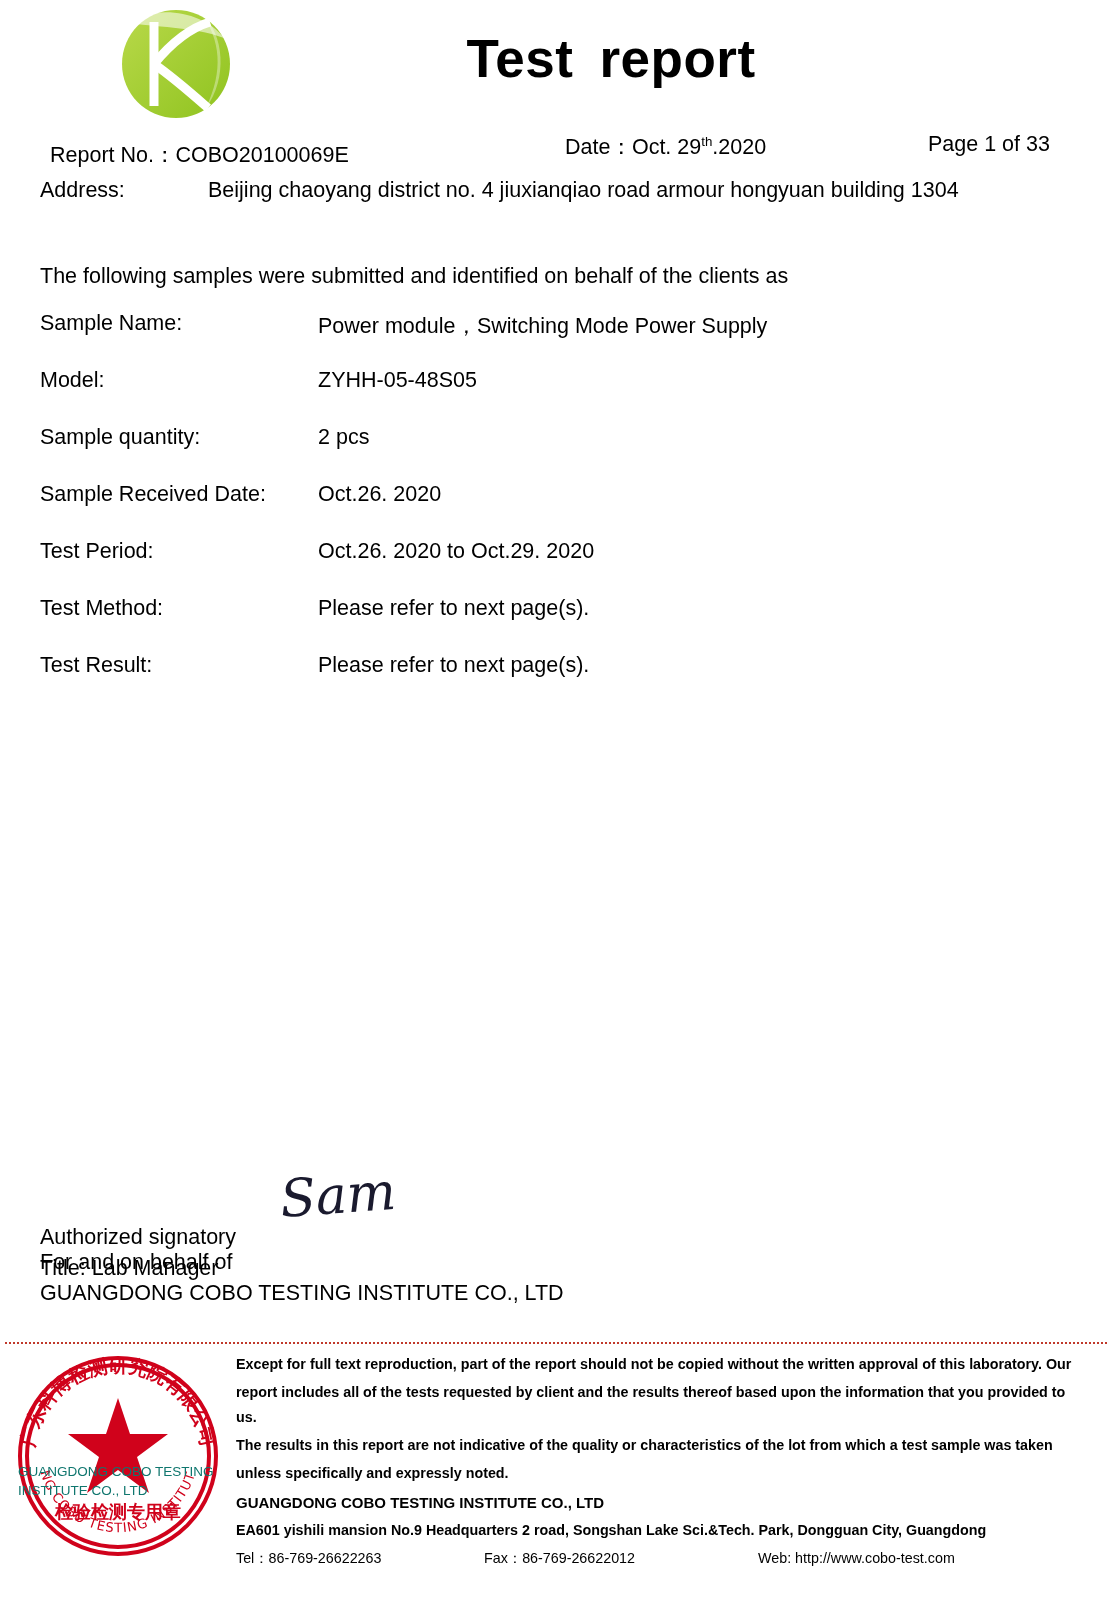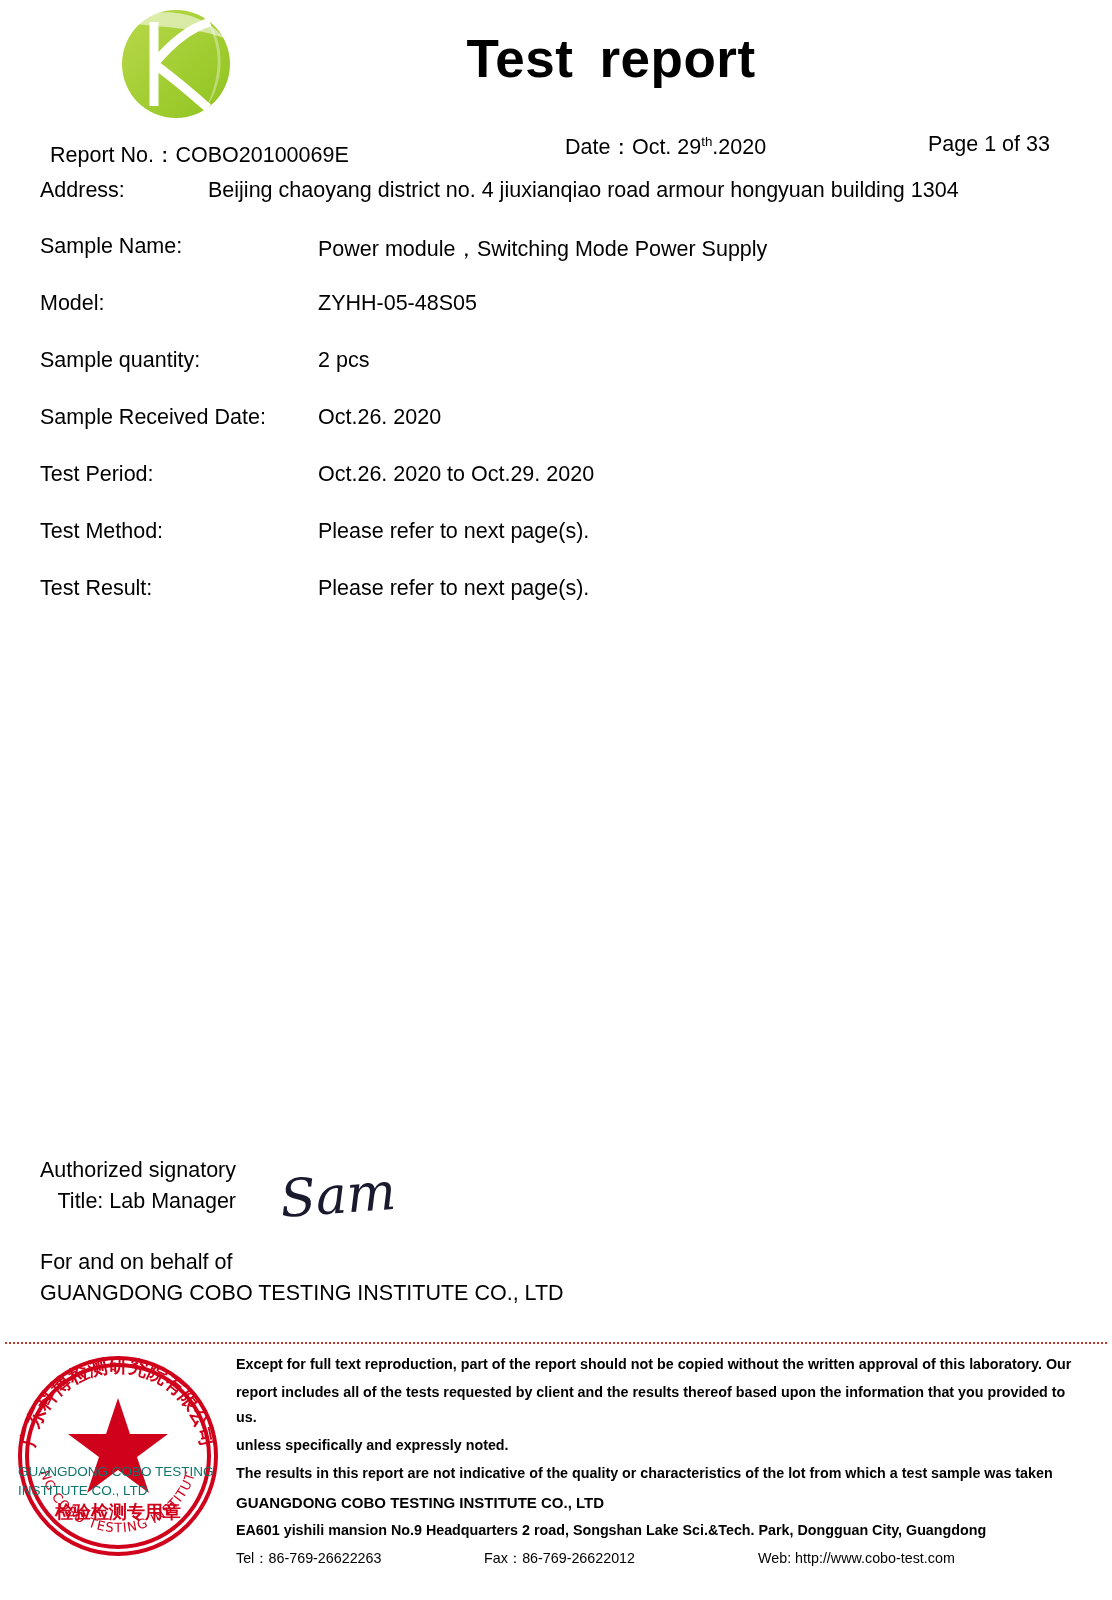--- a/index.html
+++ b/index.html
@@ -80,24 +80,23 @@
     font-size: 21.5px;
     height: 57px;
   }
   .kv2 .k { position: absolute; left: 0; top: 0; }
   .kv2 .v { position: absolute; left: 278px; top: 0; white-space: nowrap; }
 
   
   .sig-block {
     position: absolute;
     left: 40px;
-    top: 1155px;
+    top: 1222px;
     font-size: 21.5px;
     line-height: 31px;
-    text-align: right;
   }
   .sig-script {
     position: absolute;
     left: 280px;
     top: 1165px;
     font-family: "DejaVu Serif", serif;
     font-style: italic;
     font-size: 52px;
     color: #1a1a2e;
     transform: rotate(-4deg);
@@ -186,20 +185,21 @@
       <span>Date：</span><span>Oct. 29</span><sup>th</sup><span>.2020</span>
     </div>
     <div class="meta-page">Page 1 of 33</div>
   </div>
 
   <div class="kv">
     <span class="k">Address:</span>
     <span class="v">Beijing chaoyang district no. 4 jiuxianqiao road armour hongyuan building 1304</span>
   </div>
 
+  <div class="intro">The following samples were submitted and identified on behalf of the clients as</div>
 
   <div class="kv2">
     <span class="k">Sample Name:</span>
     <span class="v">Power module，Switching Mode Power Supply</span>
   </div>
   <div class="kv2">
     <span class="k">Model:</span>
     <span class="v">ZYHH-05-48S05</span>
   </div>
   <div class="kv2">
@@ -254,22 +254,22 @@
     </svg>
   </div>
   <div class="stamp-text-overlay">
     <div>GUANGDONG COBO TESTING</div>
     <div>INSTITUTE CO., LTD</div>
   </div>
 
   <div class="footer">
     <p>Except for full text reproduction, part of the report should not be copied without the written approval of this laboratory. Our</p>
     <p>report includes all of the tests requested by client and the results thereof based upon the information that you provided to us.</p>
+    <p>The results in this report are not indicative of the quality or characteristics of the lot from which a test sample was taken</p>
     <p>unless specifically and expressly noted.</p>
-    <p>The results in this report are not indicative of the quality or characteristics of the lot from which a test sample was taken</p>
     <p class="inst">GUANGDONG COBO TESTING INSTITUTE CO., LTD</p>
     <p>EA601 yishili mansion No.9 Headquarters 2 road, Songshan Lake Sci.&amp;Tech. Park, Dongguan City, Guangdong</p>
     <div class="tel-row">
       <span class="tel">Tel：86-769-26622263</span>
       <span class="fax">Fax：86-769-26622012</span>
       <span class="web">Web: http://www.cobo-test.com</span>
     </div>
   </div>
 
 </div>

